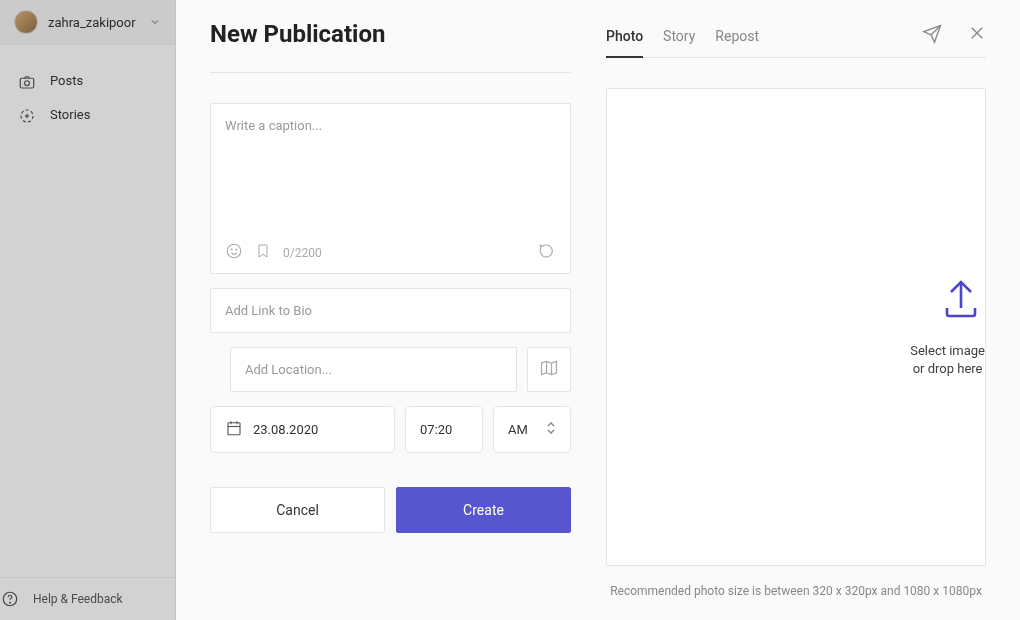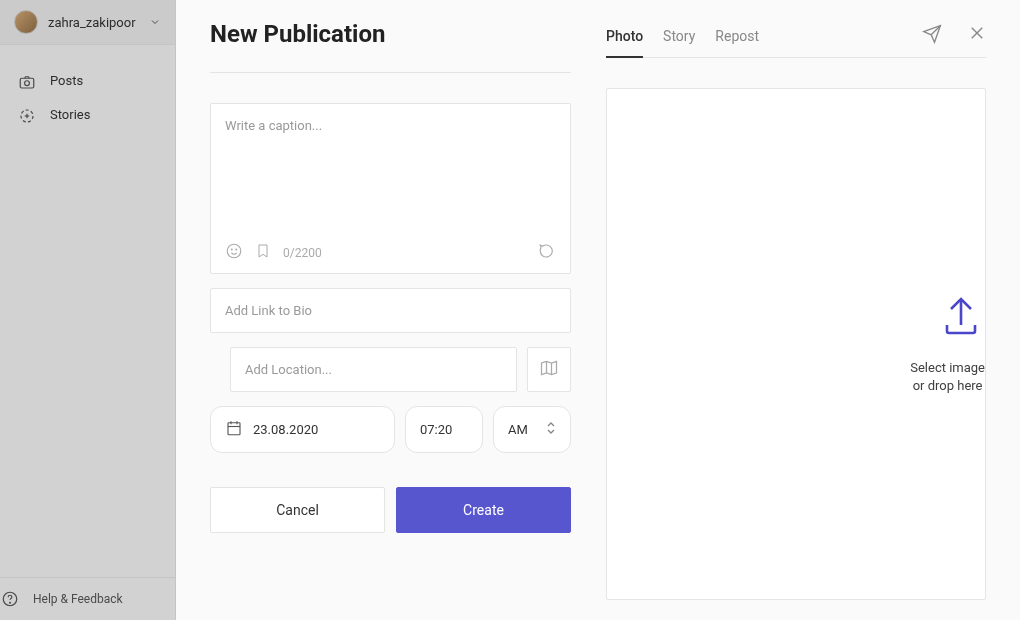--- a/index.html
+++ b/index.html
@@ -178,21 +178,21 @@
       display: flex;
       align-items: center;
       justify-content: center;
       color: #aaa;
       cursor: pointer;
     }
     .datetime-row { display: flex; gap: 10px; margin-bottom: 34px; }
     .date-field, .time-field, .ampm-field {
       border: 1px solid #e4e4e4;
       background: #fff;
-      border-radius: 12px;
+      border-radius: 5px;
       display: flex;
       align-items: center;
       padding: 12px 14px;
       font-size: 13px;
       color: #333;
     }
     .date-field { flex: 1; gap: 10px; }
     .time-field { width: 78px; justify-content: flex-start; }
     .ampm-field { width: 78px; justify-content: space-between; gap: 8px; }
     .actions-row { display: flex; gap: 11px; }
@@ -393,14 +393,15 @@
             <path d="M12 3v13"></path>
             <path d="M7 8l5-5 5 5"></path>
             <path d="M5 16v3a1 1 0 0 0 1 1h12a1 1 0 0 0 1-1v-3"></path>
           </svg>
       </span>
       <div class="upload-text">
         <div>Select image</div>
         <div>or drop here</div>
       </div>
     </div>
+    <div class="reco-text">Recommended photo size is between 320 x 320px and 1080 x 1080px</div>
   </div>
 </div>
 
 </body></html>

